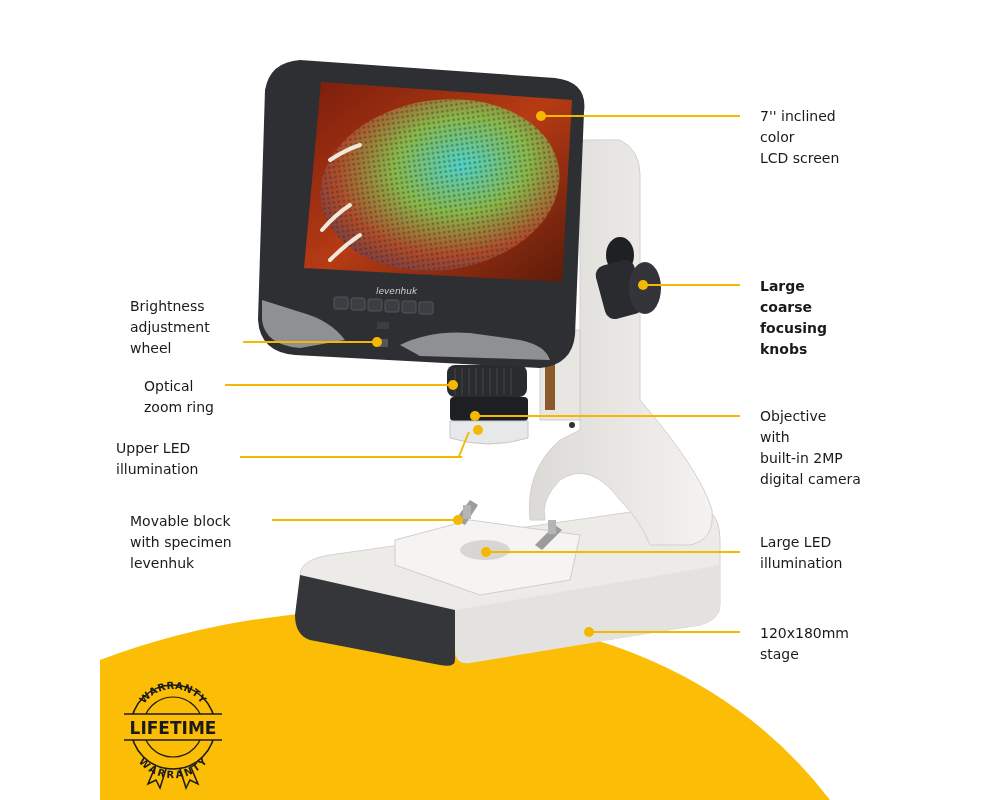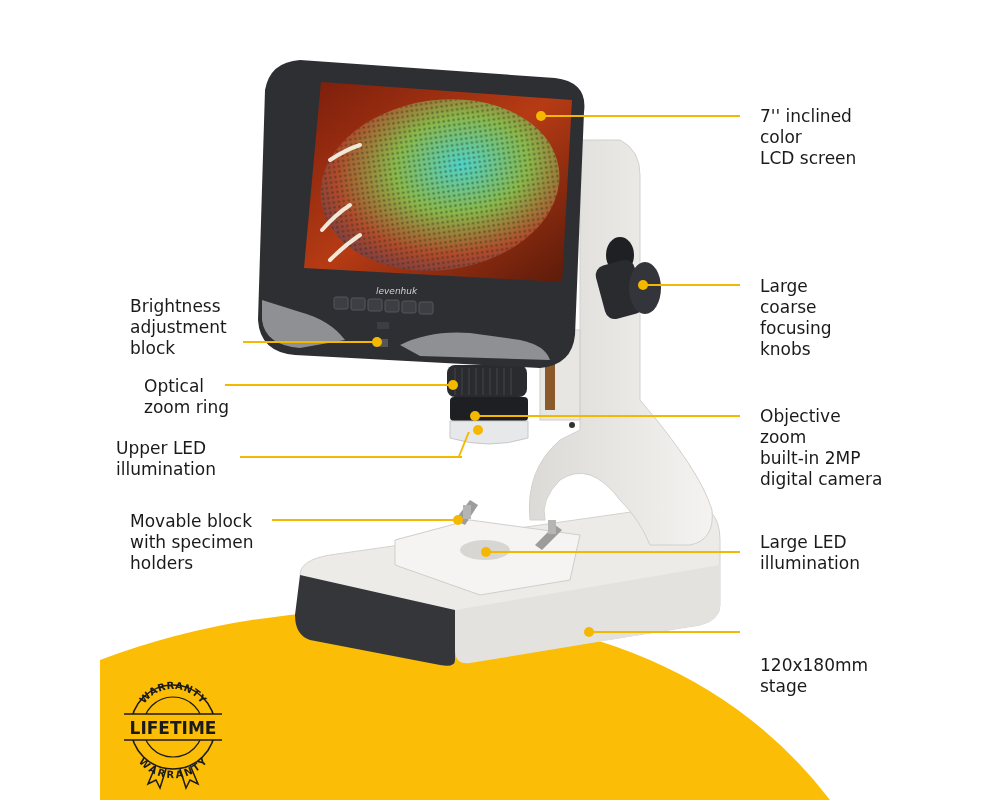--- a/index.html
+++ b/index.html
@@ -1,18 +1,18 @@
 <!DOCTYPE html>
 <html><head>
 <meta charset="utf-8">
 <style>
   html, body { margin:0; padding:0; }
   body { width:1000px; height:800px; position:relative; overflow:hidden; background:#ffffff; font-family:"DejaVu Sans", sans-serif; }
   .yellow-clip { position:absolute; left:0; top:0; width:1000px; height:800px; overflow:hidden; }
-  .label { position:absolute; font-size:17px; line-height:21px; color:#1a1a1a; white-space:pre-line; }
+  .label { position:absolute; font-size:14px; line-height:21px; color:#1a1a1a; white-space:pre-line; }
   .leader { position:absolute; height:2px; background:#f5b800; }
   .leader-v { position:absolute; width:2px; background:#f5b800; }
   .dot { position:absolute; width:10px; height:10px; border-radius:50%; background:#f5b800; }
   svg { position:absolute; }
 </style>
 </head>
 <body>
 
 <div class="yellow-clip">
   <svg width="1000" height="800" viewBox="0 0 1000 800" style="left:0;top:0;">
@@ -128,43 +128,43 @@
 <div class="dot" style="left:473px;top:425px;"></div>
 <div class="leader-v" style="left:463px;top:432px;height:24px;transform:skewX(-22deg);"></div>
 <div class="leader" style="left:240px;top:456px;width:222px;"></div>
 
 <div class="dot" style="left:453px;top:515px;"></div>
 <div class="leader" style="left:272px;top:519px;width:186px;"></div>
 
 <div class="label" style="left:760px;top:106px;">7'' inclined
 color
 LCD screen</div>
-<div class="label" style="left:760px;top:276px;">Large
+<div class="label" style="left:760px;top:276px;font-weight:bold;">Large
 coarse
 focusing
 knobs</div>
 <div class="label" style="left:760px;top:406px;">Objective
-zoom
+with
 built-in 2MP
 digital camera</div>
 <div class="label" style="left:760px;top:532px;">Large LED
 illumination</div>
-<div class="label" style="left:760px;top:623px;margin-top:32px;">120x180mm
+<div class="label" style="left:760px;top:623px;">120x180mm
 stage</div>
 
 <div class="label" style="left:130px;top:296px;">Brightness
 adjustment
-block</div>
+wheel</div>
 <div class="label" style="left:144px;top:376px;">Optical
 zoom ring</div>
 <div class="label" style="left:116px;top:438px;">Upper LED
 illumination</div>
 <div class="label" style="left:130px;top:511px;">Movable block
 with specimen
-holders</div>
+levenhuk</div>
 
 <div style="position:absolute;left:118px;top:672px;width:110px;height:120px;">
   <svg width="110" height="120" viewBox="0 0 110 120" style="left:0;top:0;">
     <defs>
       <path id="arcTop" d="M20 52 A35 35 0 0 1 90 52"></path>
       <path id="arcBot" d="M18 62 A37 37 0 0 0 92 62"></path>
     </defs>
     <circle cx="55" cy="55" r="42" fill="none" stroke="#1a1a1a" stroke-width="1.6"></circle>
     <circle cx="55" cy="55" r="30" fill="none" stroke="#1a1a1a" stroke-width="1.2"></circle>
     <path d="M38 93 L30 112 L38 108 L42 116 L48 97" fill="none" stroke="#1a1a1a" stroke-width="1.5"></path>

